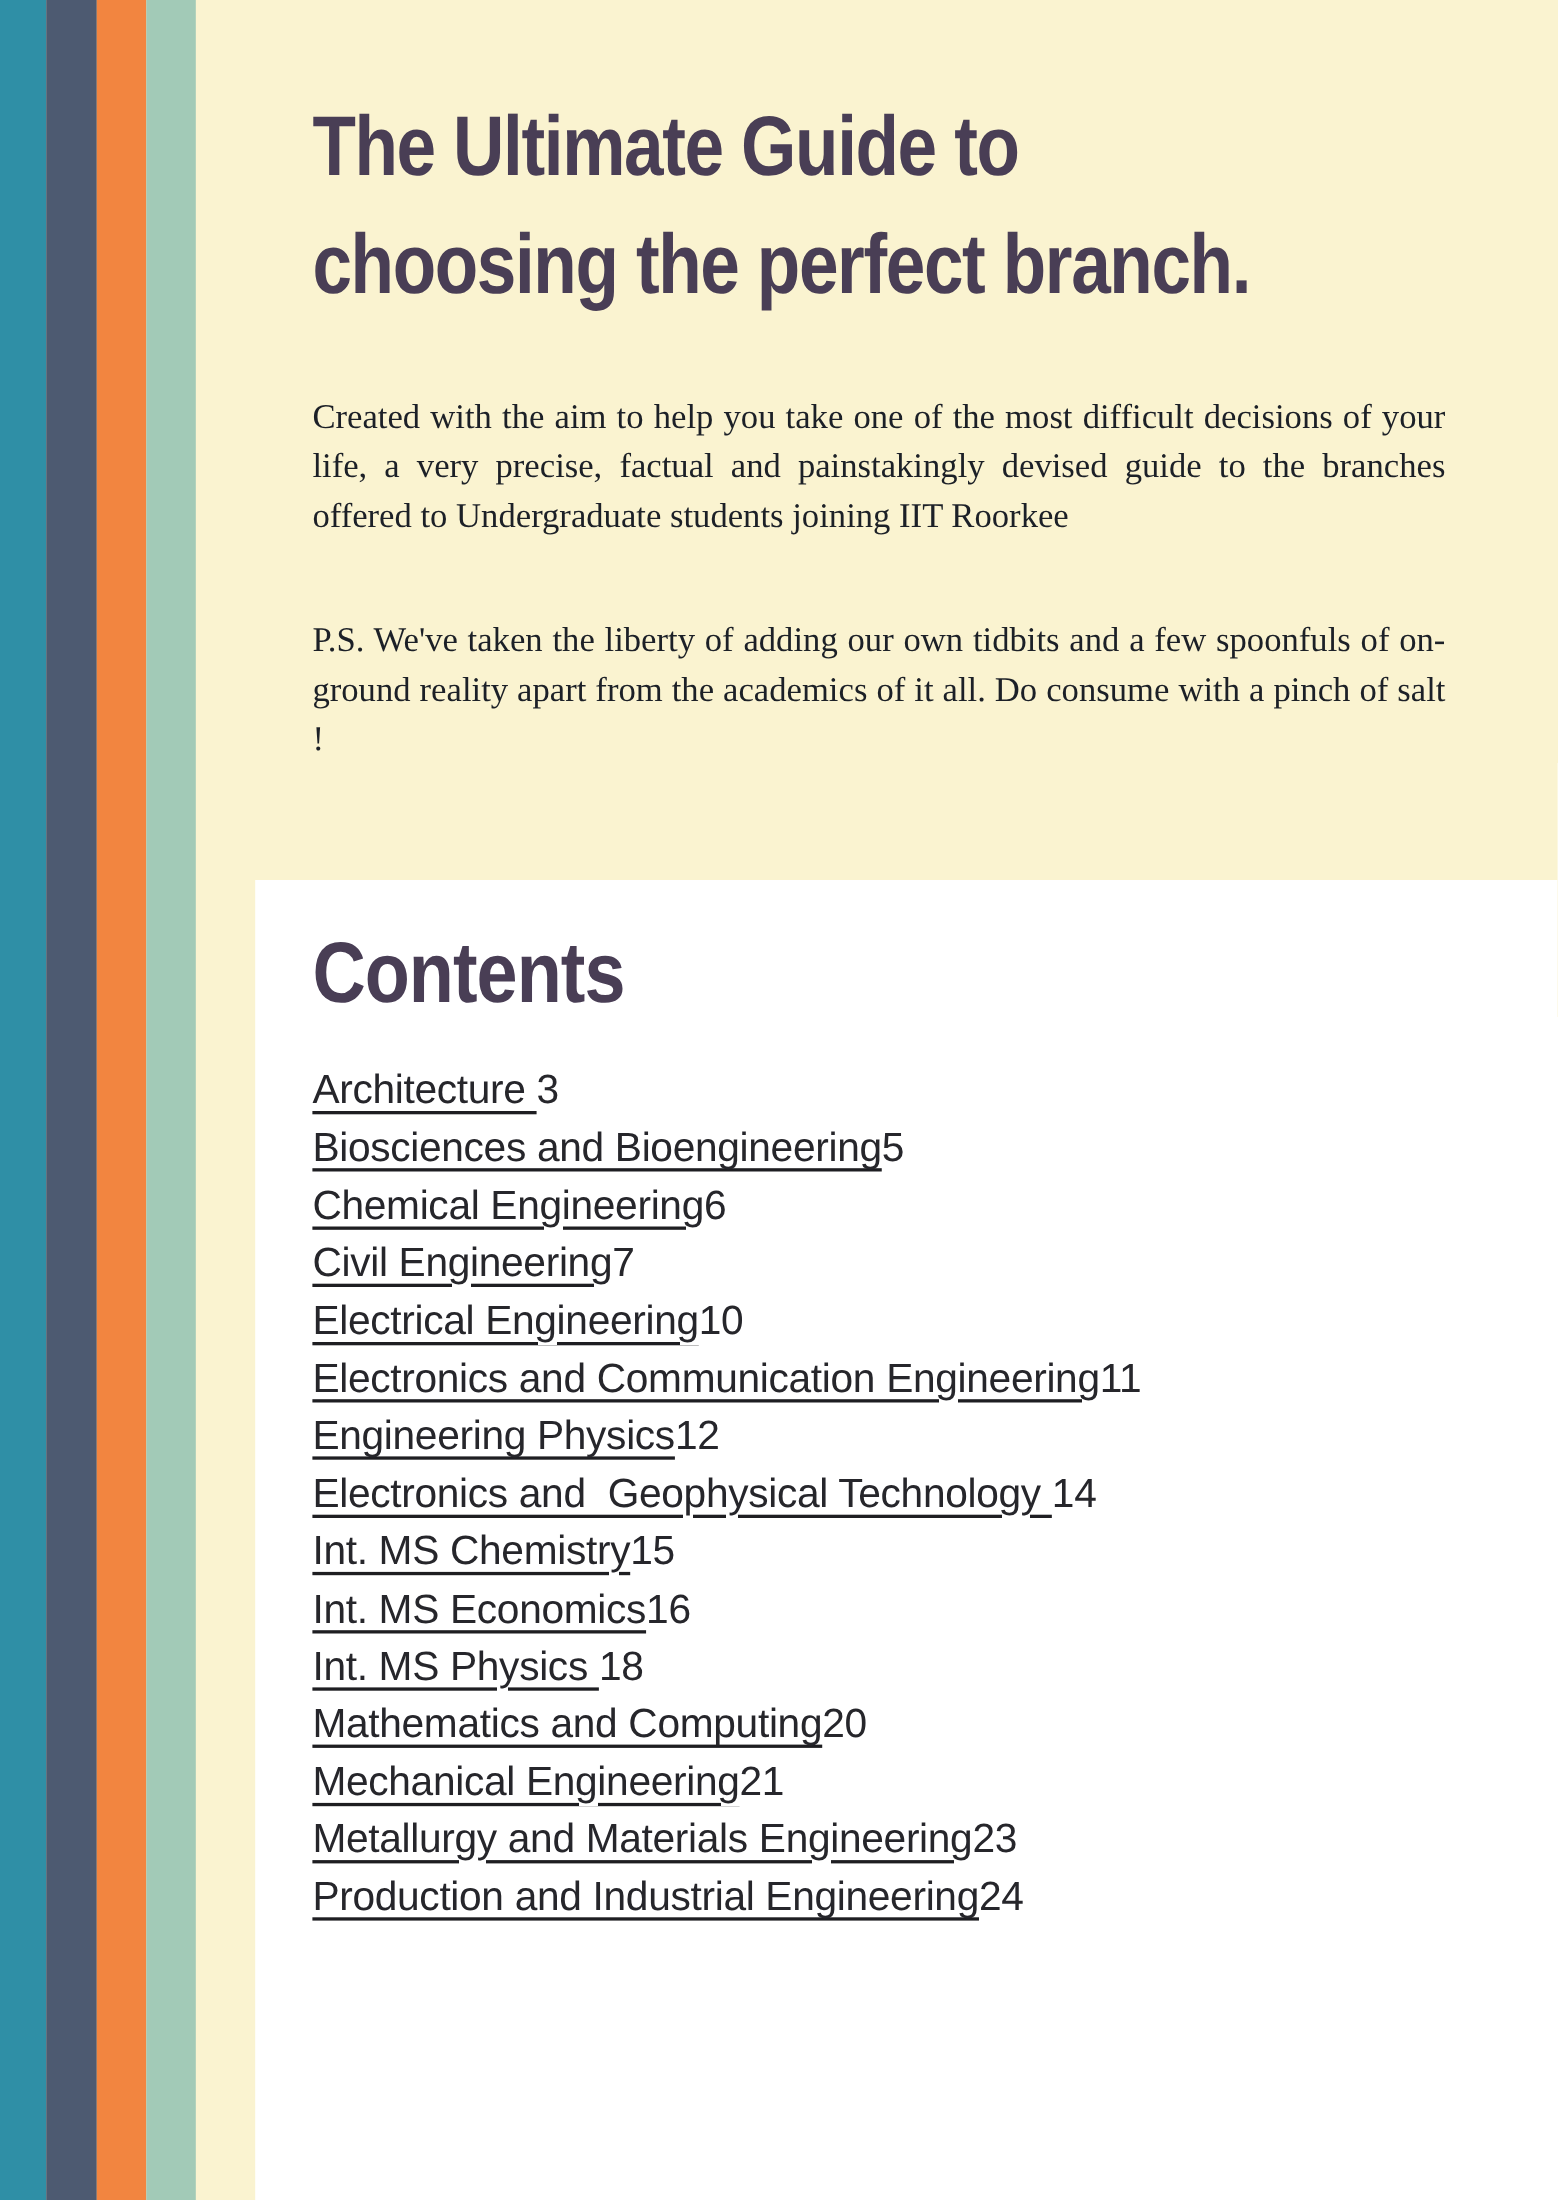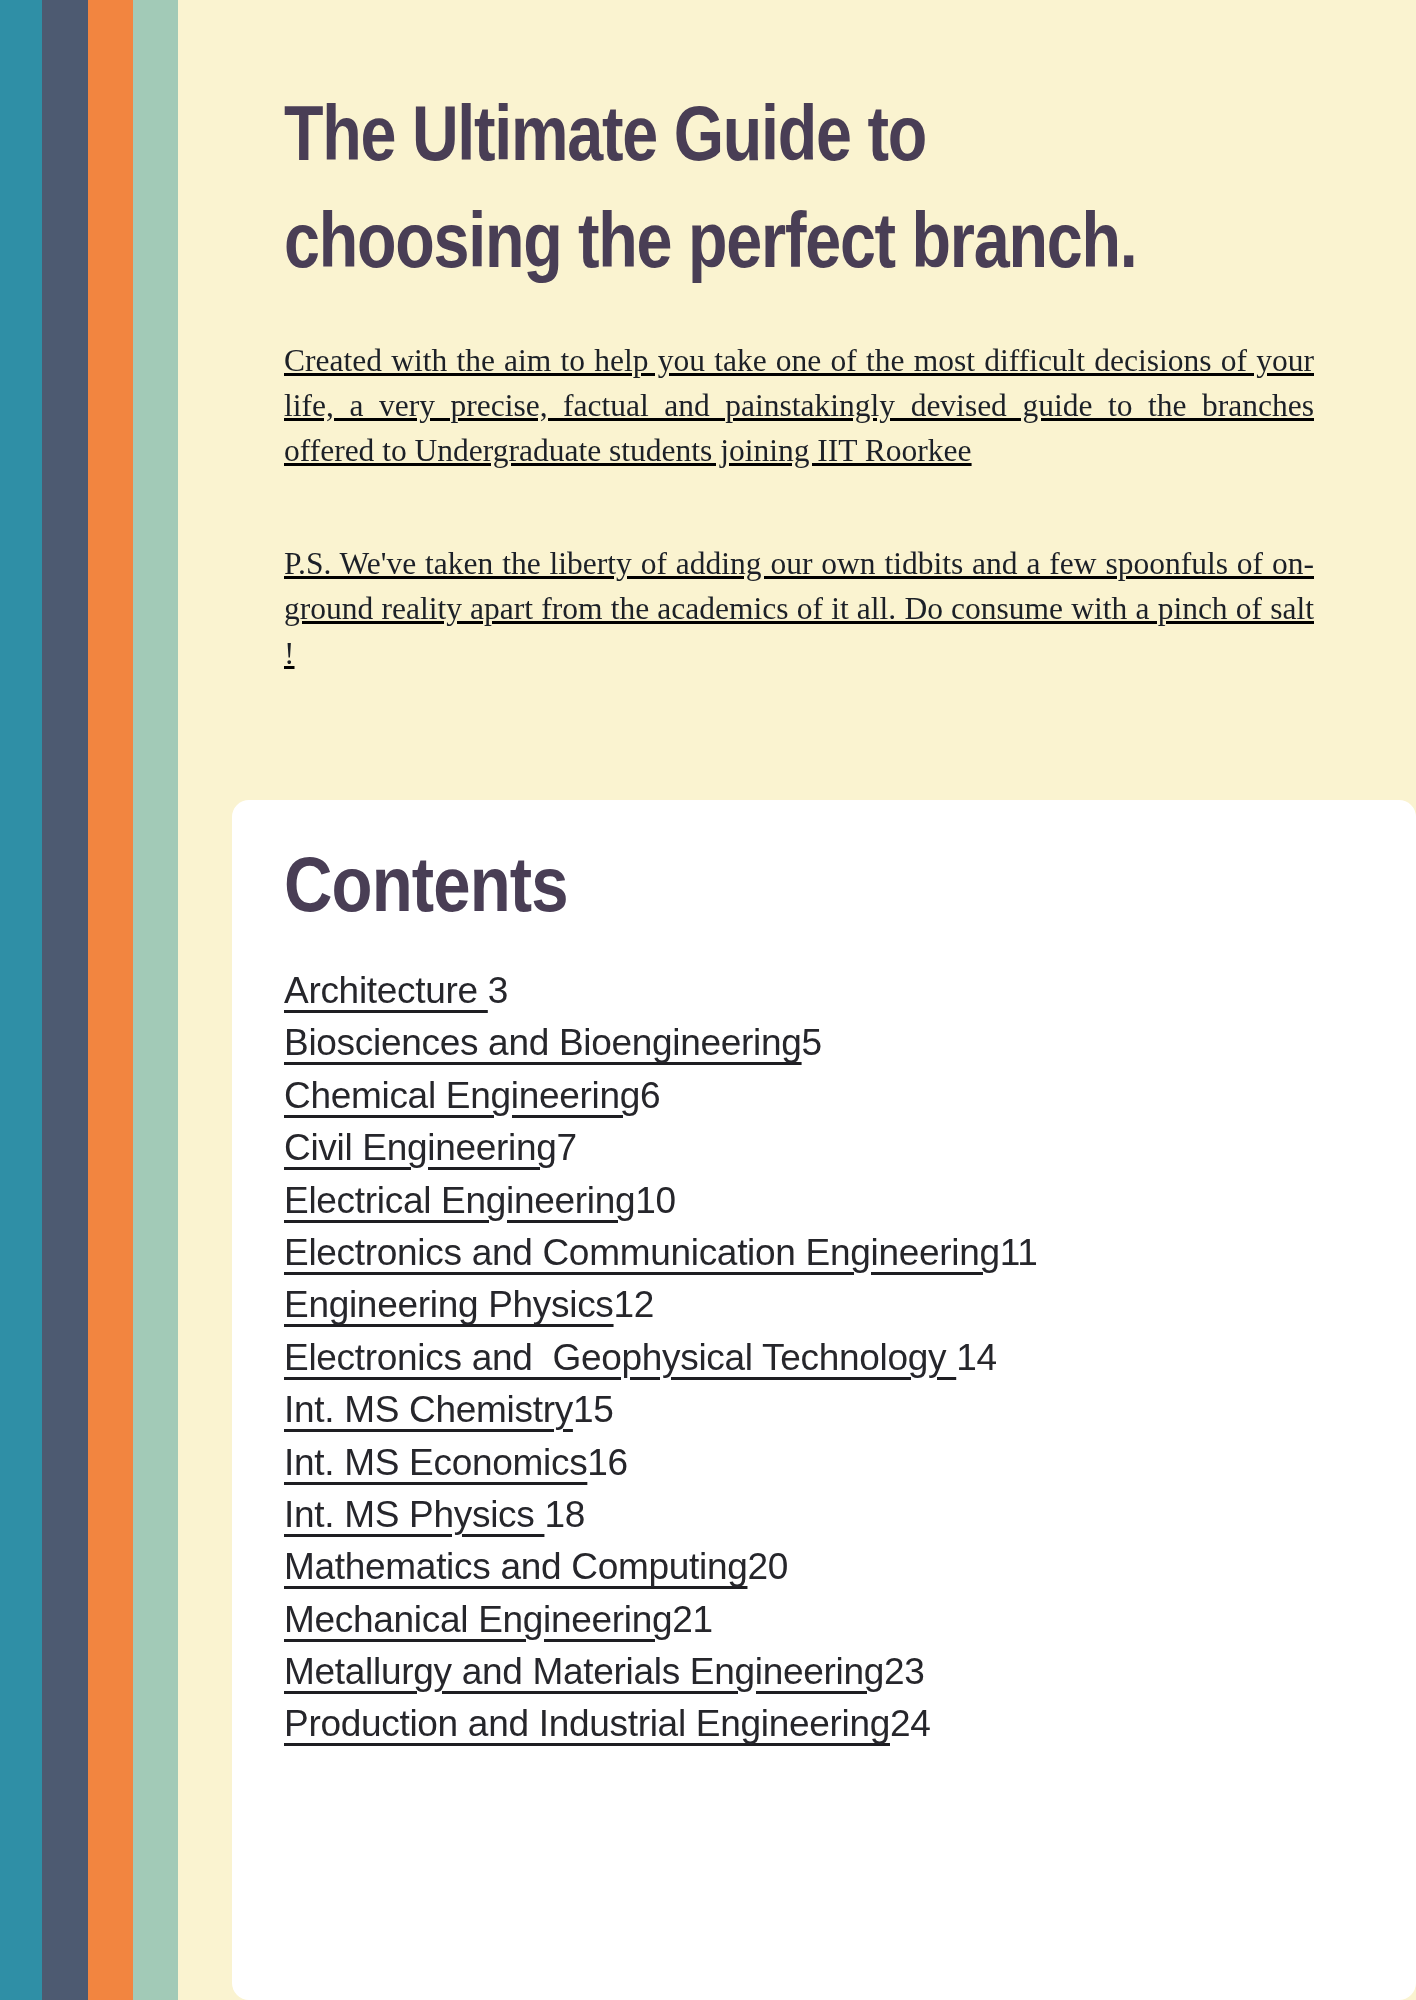--- a/index.html
+++ b/index.html
@@ -17,34 +17,33 @@
 
   
   .doc-title{
     position:absolute;left:284px;top:80px;margin:0;
     font-size:77px;line-height:107px;font-weight:700;
     color:#493E55;letter-spacing:-1.5px;
   }
   .title-line{display:block;white-space:nowrap;transform:scaleX(0.84);transform-origin:0 50%;}
 
   
-  .intro-wrap{position:absolute;left:284px;top:338px;width:1030px;text-decoration:underline;}
+  .intro-wrap{position:absolute;left:284px;top:356px;width:1030px;}
   .serif-par{
     font-family:"Liberation Serif", serif;
     font-size:31.5px;line-height:45px;text-align:justify;
     color:#1C2027;margin:0;
   }
   .ps-par{margin-top:68px;}
 
   
   .panel{
     position:absolute;left:232px;top:800px;right:0;bottom:0;
     background:#FFFFFF;box-sizing:border-box;
     padding:34px 68px 0 52px;
-    border-radius:17px;
   }
   .contents-heading{
     margin:0;font-size:78px;line-height:100px;font-weight:700;
     color:#493E55;letter-spacing:-1px;
   }
   .contents-heading .condensed{display:inline-block;transform:scaleX(0.86);transform-origin:0 50%;}
 
   .toc{margin-top:36px;}
   .toc-row{
     display:flex;justify-content:flex-start;align-items:baseline;

